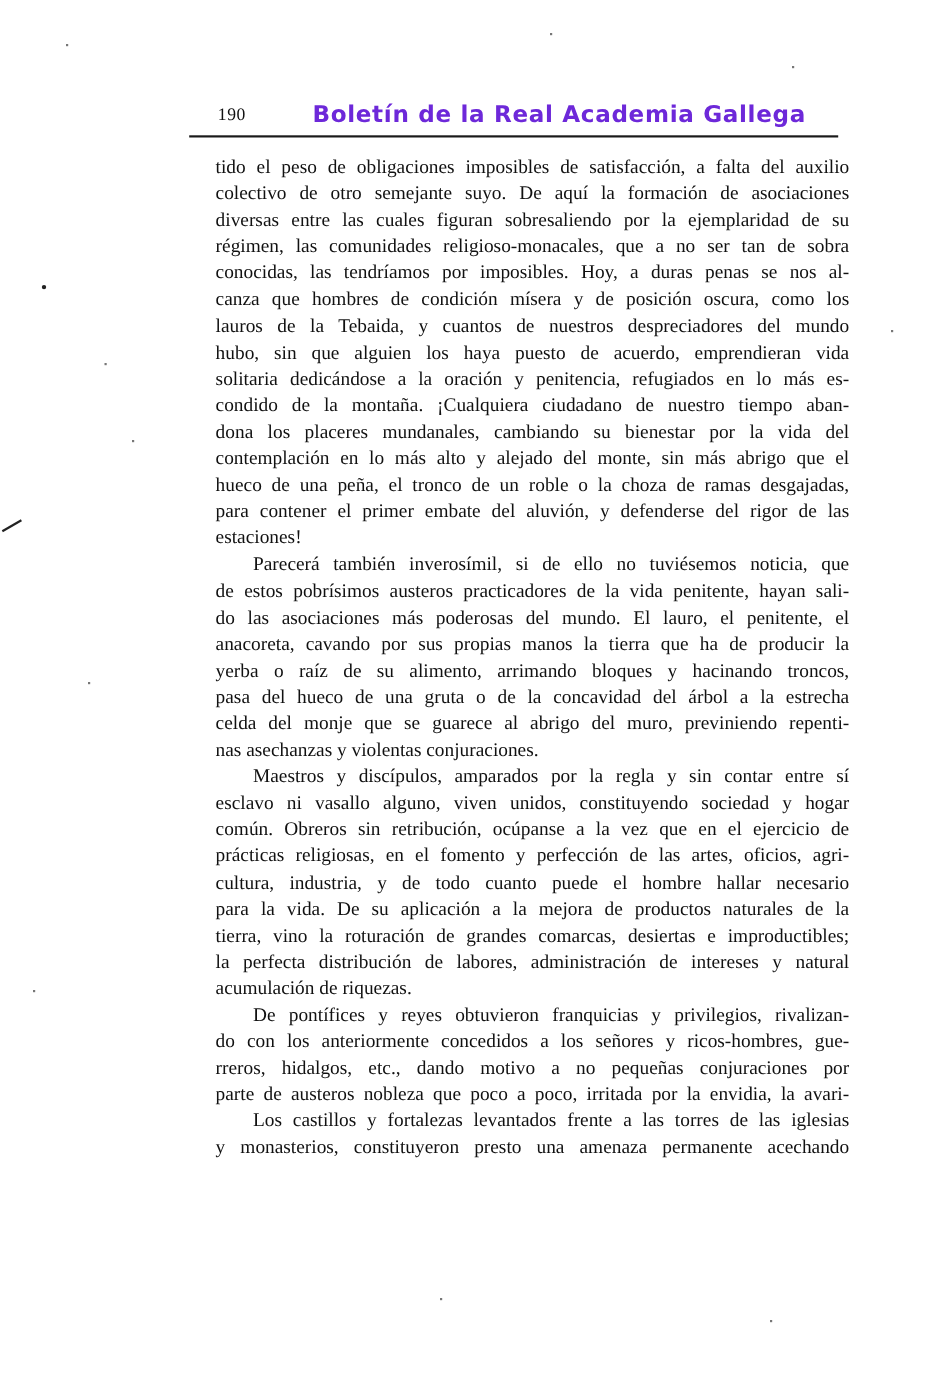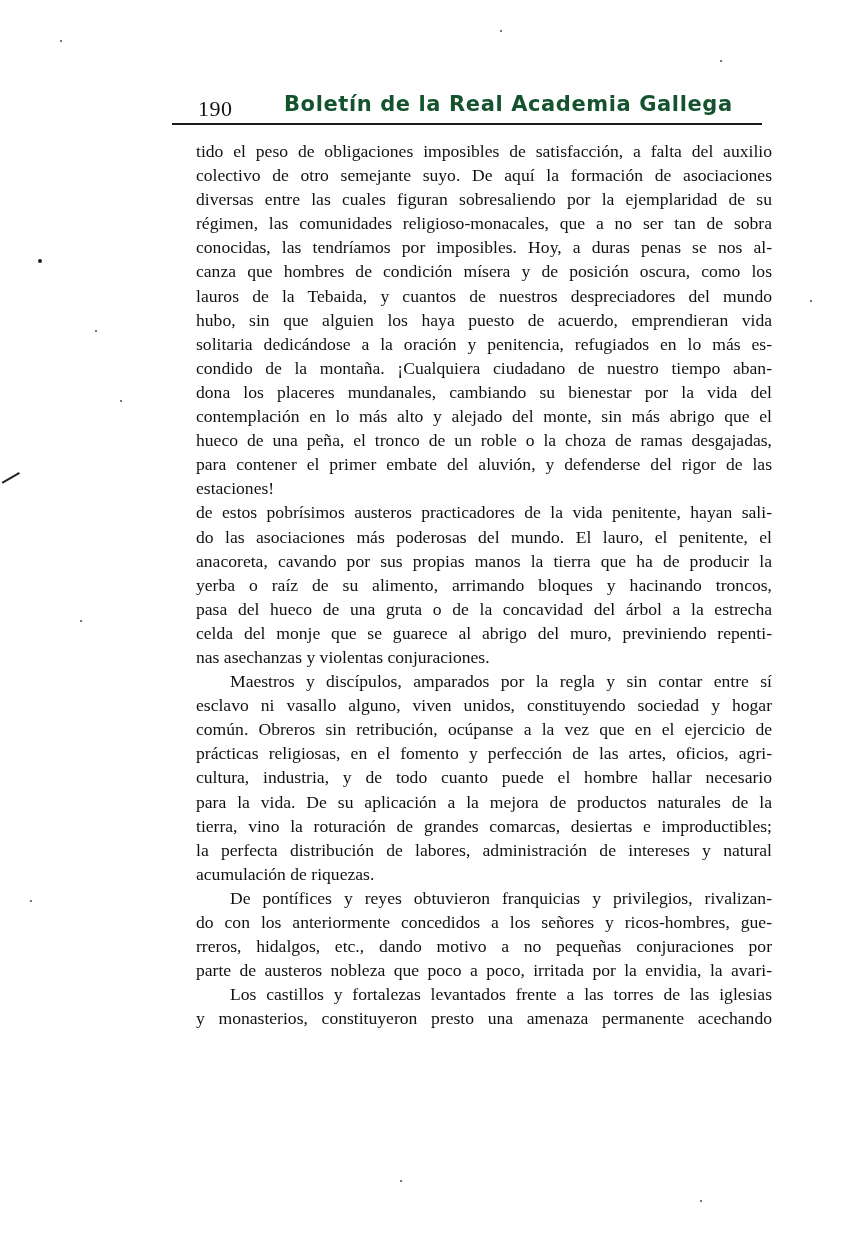--- a/index.html
+++ b/index.html
@@ -24,32 +24,32 @@
       position: absolute;
       left: 172px;
       top: 92px;
       width: 590px;
       height: 30px;
     }
     .page-number {
       position: absolute;
       left: 26px;
       top: 4px;
-      font-size: 22px;
+      font-size: 16px;
       letter-spacing: 0.5px;
     }
     .journal-title {
       position: absolute;
       left: 112px;
       top: 0px;
       font-family: "DejaVu Sans", sans-serif;
       font-weight: bold;
       font-size: 21px;
       letter-spacing: 0.6px;
-      color: #14532d;
+      color: #6d28d9;
     }
     .head-rule {
       position: absolute;
       left: 172px;
       top: 123px;
       width: 590px;
       height: 2px;
       background: #1a1a1a;
     }
     .body-text {
@@ -121,20 +121,21 @@
       <span class="line">canza que hombres de condición mísera y de posición oscura, como los</span>
       <span class="line">lauros de la Tebaida, y cuantos de nuestros despreciadores del mundo</span>
       <span class="line">hubo, sin que alguien los haya puesto de acuerdo, emprendieran vida</span>
       <span class="line">solitaria dedicándose a la oración y penitencia, refugiados en lo más es-</span>
       <span class="line">condido de la montaña. ¡Cualquiera ciudadano de nuestro tiempo aban-</span>
       <span class="line">dona los placeres mundanales, cambiando su bienestar por la vida del</span>
       <span class="line">contemplación en lo más alto y alejado del monte, sin más abrigo que el</span>
       <span class="line">hueco de una peña, el tronco de un roble o la choza de ramas desgajadas,</span>
       <span class="line">para contener el primer embate del aluvión, y defenderse del rigor de las</span>
       <span class="line last">estaciones!</span>
+      <span class="line indent">Parecerá también inverosímil, si de ello no tuviésemos noticia, que</span>
       <span class="line">de estos pobrísimos austeros practicadores de la vida penitente, hayan sali-</span>
       <span class="line">do las asociaciones más poderosas del mundo. El lauro, el penitente, el</span>
       <span class="line">anacoreta, cavando por sus propias manos la tierra que ha de producir la</span>
       <span class="line">yerba o raíz de su alimento, arrimando bloques y hacinando troncos,</span>
       <span class="line">pasa del hueco de una gruta o de la concavidad del árbol a la estrecha</span>
       <span class="line">celda del monje que se guarece al abrigo del muro, previniendo repenti-</span>
       <span class="line last">nas asechanzas y violentas conjuraciones.</span>
       <span class="line indent">Maestros y discípulos, amparados por la regla y sin contar entre sí</span>
       <span class="line">esclavo ni vasallo alguno, viven unidos, constituyendo sociedad y hogar</span>
       <span class="line">común. Obreros sin retribución, ocúpanse a la vez que en el ejercicio de</span>

